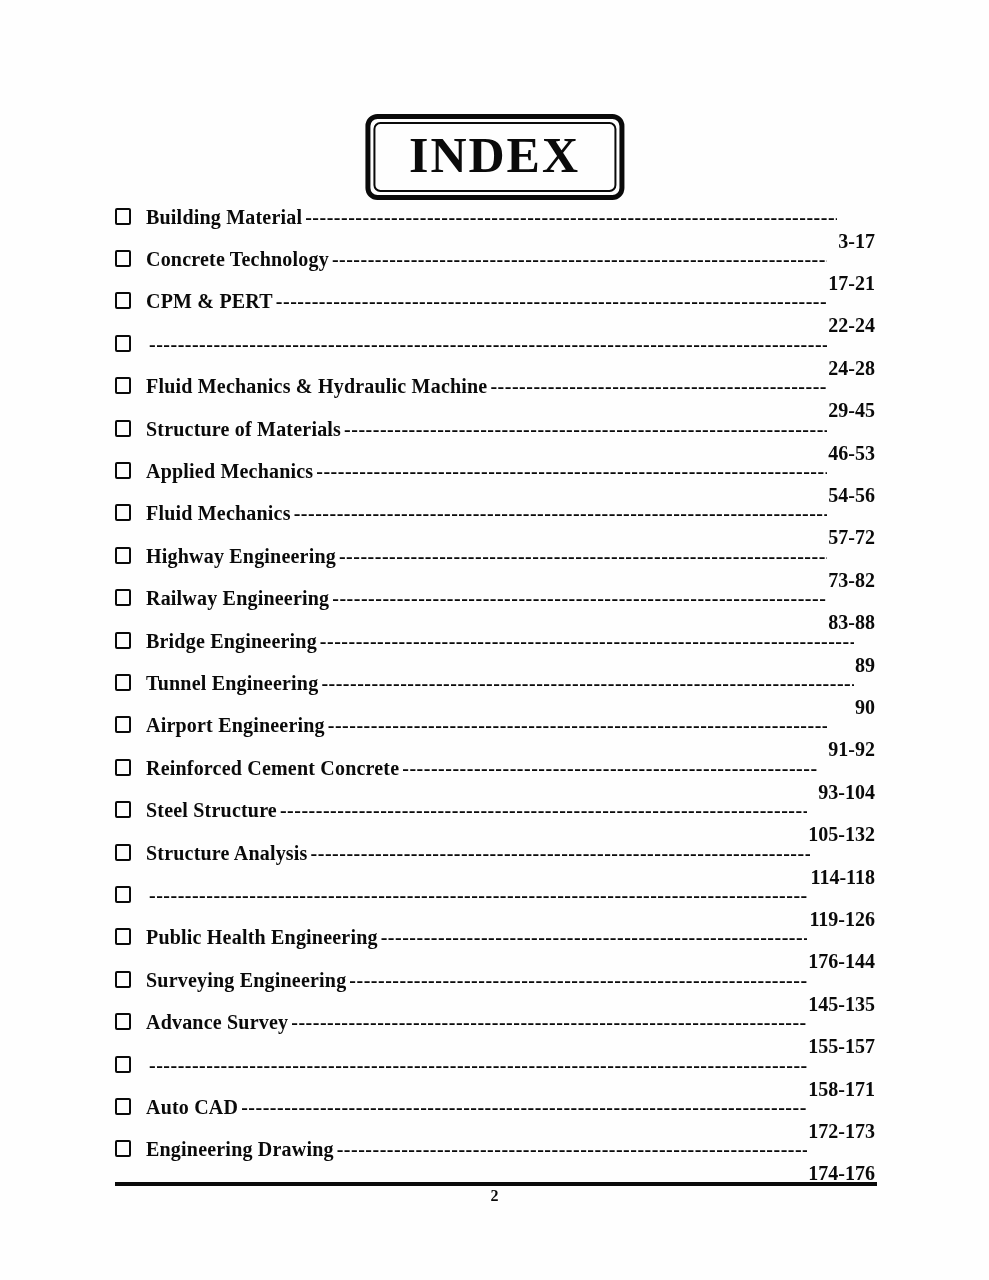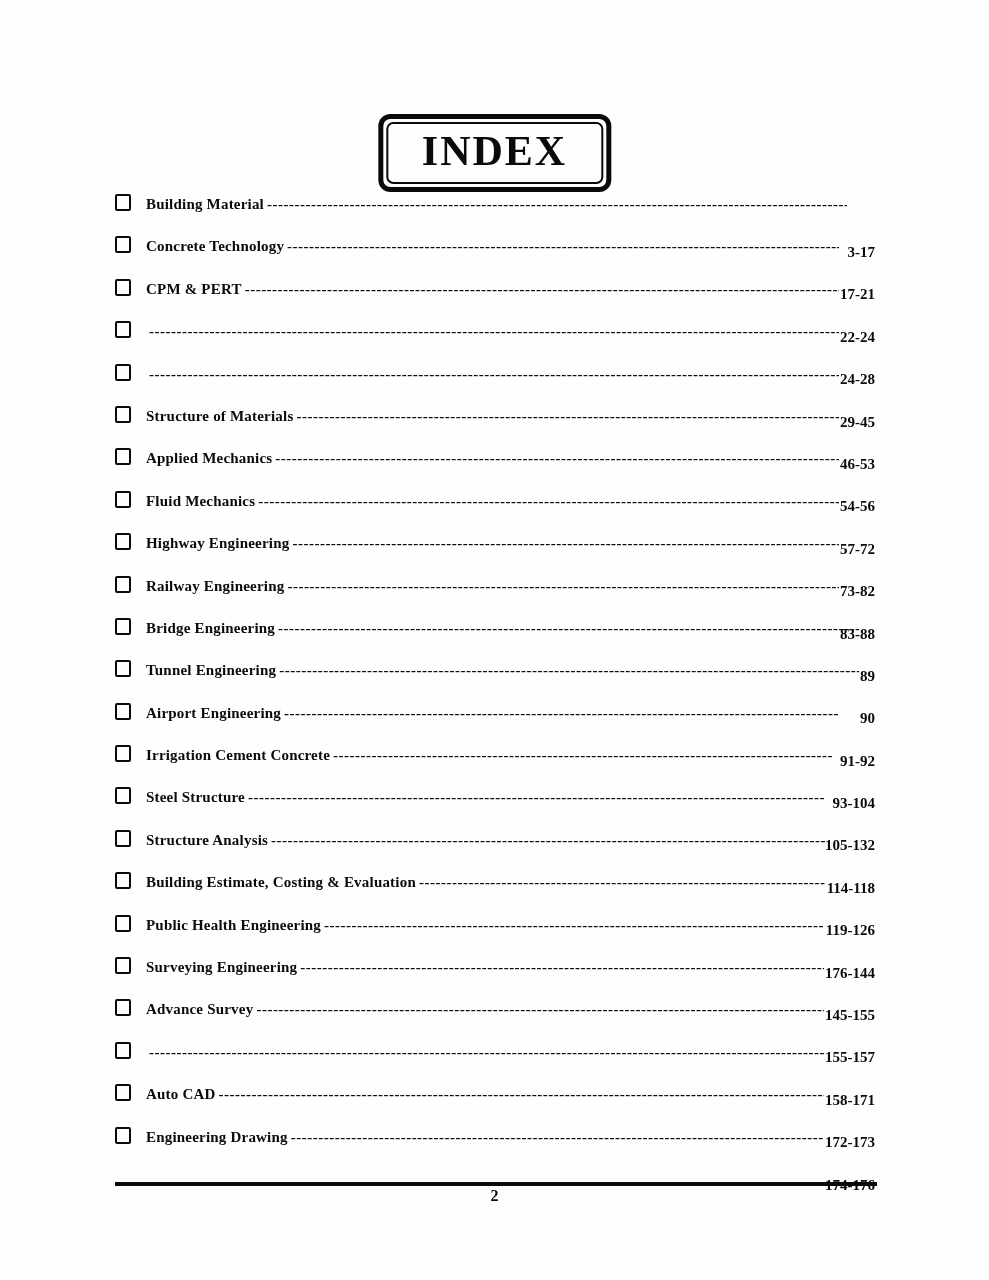--- a/index.html
+++ b/index.html
@@ -29,38 +29,38 @@
     border-radius: 12px;
     padding: 3px;
     background: #fefefe;
   }
   .title-box-inner {
     border: 2px solid #0a0a0a;
     border-radius: 7px;
     padding: 6px 34px 10px 34px;
   }
   .title-text {
-    font-size: 42px;
+    font-size: 50px;
     letter-spacing: 2px;
     line-height: 1;
     white-space: nowrap;
   }
 
   
   .index-list {
     position: absolute;
     top: 196px;
     left: 115px;
     right: 114px;
   }
   .row {
     display: flex;
-    align-items: flex-start;
+    align-items: center;
     height: 42.4px;
-    font-size: 15px;
+    font-size: 20px;
   }
   .bullet {
     flex: 0 0 auto;
     width: 12px;
     height: 13px;
     border: 2.6px solid #0a0a0a;
     border-radius: 2px;
     margin-right: 15px;
     margin-top: -2px;
     background: #fefefe;
@@ -132,20 +132,21 @@
         <span class="leader">--------------------------------------------------------------------------------------------------------------------------------------------------------------------------------------------------------------------------------------------------------------------</span>
         <span class="pages">22-24</span>
       </div>
       <div class="row">
         <span class="bullet"></span>
         <span class="leader">--------------------------------------------------------------------------------------------------------------------------------------------------------------------------------------------------------------------------------------------------------------------</span>
         <span class="pages">24-28</span>
       </div>
       <div class="row">
         <span class="bullet"></span>
+        <span class="label">Fluid Mechanics &amp; Hydraulic Machine</span>
         <span class="leader">--------------------------------------------------------------------------------------------------------------------------------------------------------------------------------------------------------------------------------------------------------------------</span>
         <span class="pages">29-45</span>
       </div>
       <div class="row">
         <span class="bullet"></span>
         <span class="label">Structure of Materials</span>
         <span class="leader">--------------------------------------------------------------------------------------------------------------------------------------------------------------------------------------------------------------------------------------------------------------------</span>
         <span class="pages">46-53</span>
       </div>
       <div class="row">
@@ -185,53 +186,52 @@
         <span class="pages">90</span>
       </div>
       <div class="row">
         <span class="bullet"></span>
         <span class="label">Airport Engineering</span>
         <span class="leader">--------------------------------------------------------------------------------------------------------------------------------------------------------------------------------------------------------------------------------------------------------------------</span>
         <span class="pages">91-92</span>
       </div>
       <div class="row">
         <span class="bullet"></span>
-        <span class="label">Irrigation Cement Concrete</span>
+        <span class="label">Reinforced Cement Concrete</span>
         <span class="leader">--------------------------------------------------------------------------------------------------------------------------------------------------------------------------------------------------------------------------------------------------------------------</span>
         <span class="pages">93-104</span>
       </div>
       <div class="row">
         <span class="bullet"></span>
         <span class="label">Steel Structure</span>
         <span class="leader">--------------------------------------------------------------------------------------------------------------------------------------------------------------------------------------------------------------------------------------------------------------------</span>
         <span class="pages">105-132</span>
       </div>
       <div class="row">
         <span class="bullet"></span>
         <span class="label">Structure Analysis</span>
         <span class="leader">--------------------------------------------------------------------------------------------------------------------------------------------------------------------------------------------------------------------------------------------------------------------</span>
         <span class="pages">114-118</span>
       </div>
       <div class="row">
         <span class="bullet"></span>
-        <span class="label">Building Estimate, Costing &amp; Evaluation</span>
         <span class="leader">--------------------------------------------------------------------------------------------------------------------------------------------------------------------------------------------------------------------------------------------------------------------</span>
         <span class="pages">119-126</span>
       </div>
       <div class="row">
         <span class="bullet"></span>
         <span class="label">Public Health Engineering</span>
         <span class="leader">--------------------------------------------------------------------------------------------------------------------------------------------------------------------------------------------------------------------------------------------------------------------</span>
         <span class="pages">176-144</span>
       </div>
       <div class="row">
         <span class="bullet"></span>
         <span class="label">Surveying Engineering</span>
         <span class="leader">--------------------------------------------------------------------------------------------------------------------------------------------------------------------------------------------------------------------------------------------------------------------</span>
-        <span class="pages">145-155</span>
+        <span class="pages">145-135</span>
       </div>
       <div class="row">
         <span class="bullet"></span>
         <span class="label">Advance Survey</span>
         <span class="leader">--------------------------------------------------------------------------------------------------------------------------------------------------------------------------------------------------------------------------------------------------------------------</span>
         <span class="pages">155-157</span>
       </div>
       <div class="row">
         <span class="bullet"></span>
         <span class="leader">--------------------------------------------------------------------------------------------------------------------------------------------------------------------------------------------------------------------------------------------------------------------</span>

